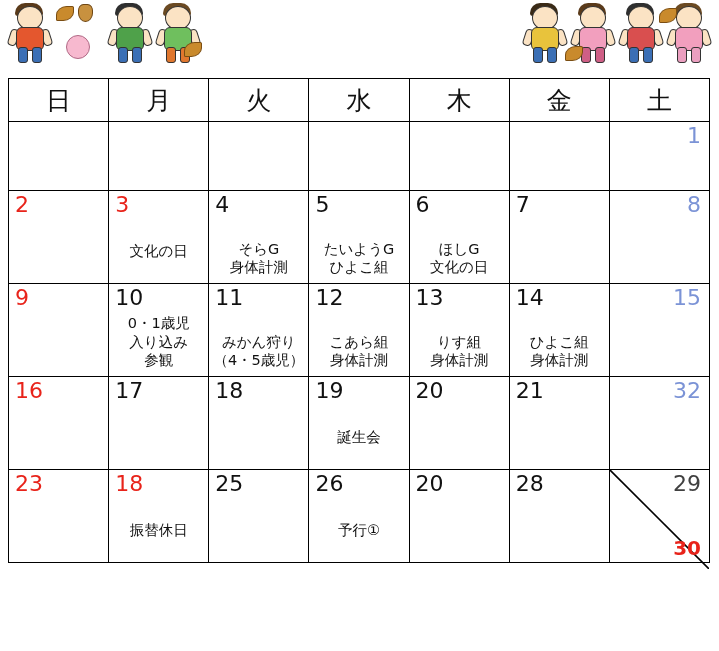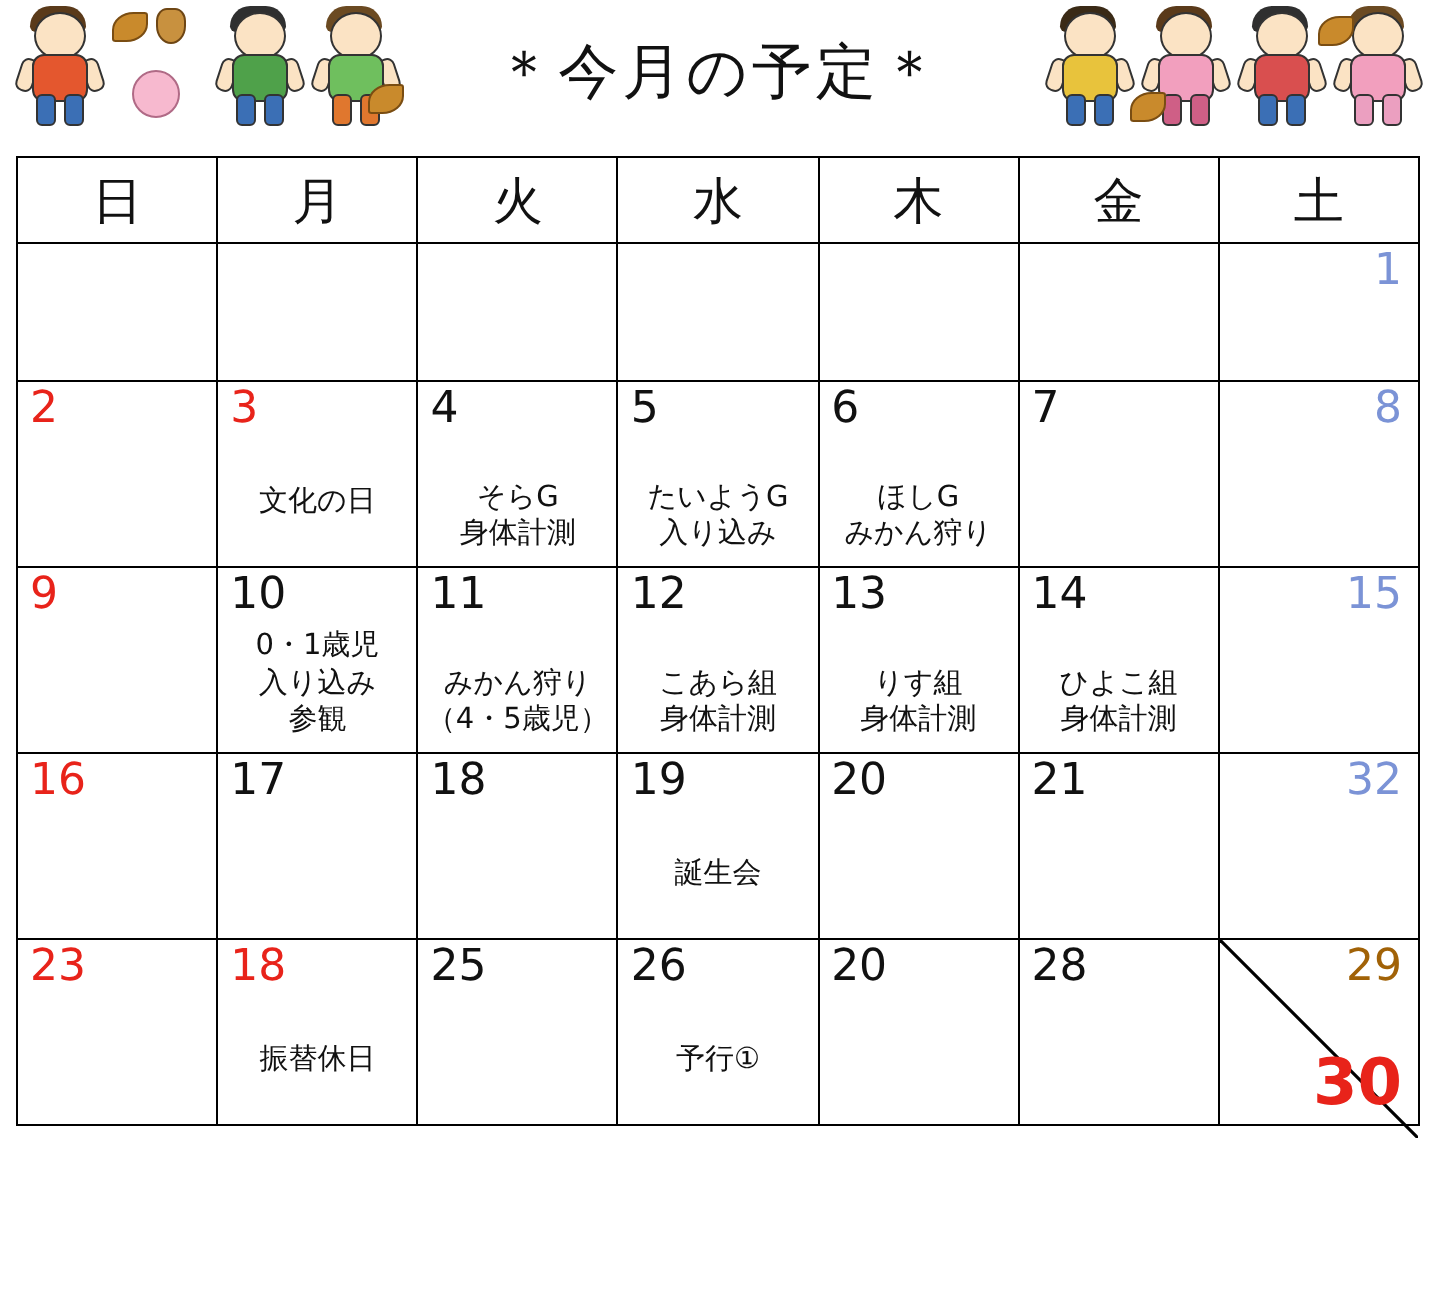--- a/index.html
+++ b/index.html
@@ -165,28 +165,28 @@
     position: relative;
   }
   td.split .slash {
     position: absolute;
     left: 0; top: 0; right: 0; bottom: 0;
   }
   td.split .dnum30 {
     position: absolute;
     right: 8px;
     bottom: 2px;
-    font-size: 32px;
+    font-size: 20px;
     font-weight: bold;
     font-family: "DejaVu Sans", sans-serif;
     color: #e8231a;
     margin-top: 24px;
   }
   td.split .dnum29 {
-    color: #a16207;
+    color: #404040;
   }
 </style>
 </head>
 <body>
 
 <div class="page">
 
   <div class="header">
 
     <div class="kids left">
@@ -218,21 +218,20 @@
         <div class="head"></div>
         <div class="arm-l"></div>
         <div class="arm-r"></div>
         <div class="body" style="background:#6fbf5e;"></div>
         <div class="leg-l" style="background:#e0772e;"></div>
         <div class="leg-r" style="background:#e0772e;"></div>
         <div class="leaf" style="left:30px; top:40px;"></div>
       </div>
     </div>
 
-    <div class="title">＊今月の予定＊</div>
 
     <div class="kids right">
       <div class="kid">
         <div class="hair" style="background:#3a2a16;"></div>
         <div class="head"></div>
         <div class="arm-l"></div>
         <div class="arm-r"></div>
         <div class="body" style="background:#e8c33c;"></div>
         <div class="leg-l"></div>
         <div class="leg-r"></div>
@@ -325,26 +324,26 @@
             <div class="ev holiday">文化の日</div>
           </td>
           <td class="day">
             <div class="dnum">4</div>
             <div class="ev">そらG
 身体計測</div>
           </td>
           <td class="day">
             <div class="dnum">5</div>
             <div class="ev">たいようG
-入り込み</div>
+ひよこ組</div>
           </td>
           <td class="day">
             <div class="dnum">6</div>
             <div class="ev">ほしG
-みかん狩り</div>
+文化の日</div>
           </td>
           <td class="day">
             <div class="dnum">7</div>
             <div class="ev"></div>
           </td>
           <td class="day sat">
             <div class="dnum right">8</div>
             <div class="ev"></div>
           </td>
         </tr>

